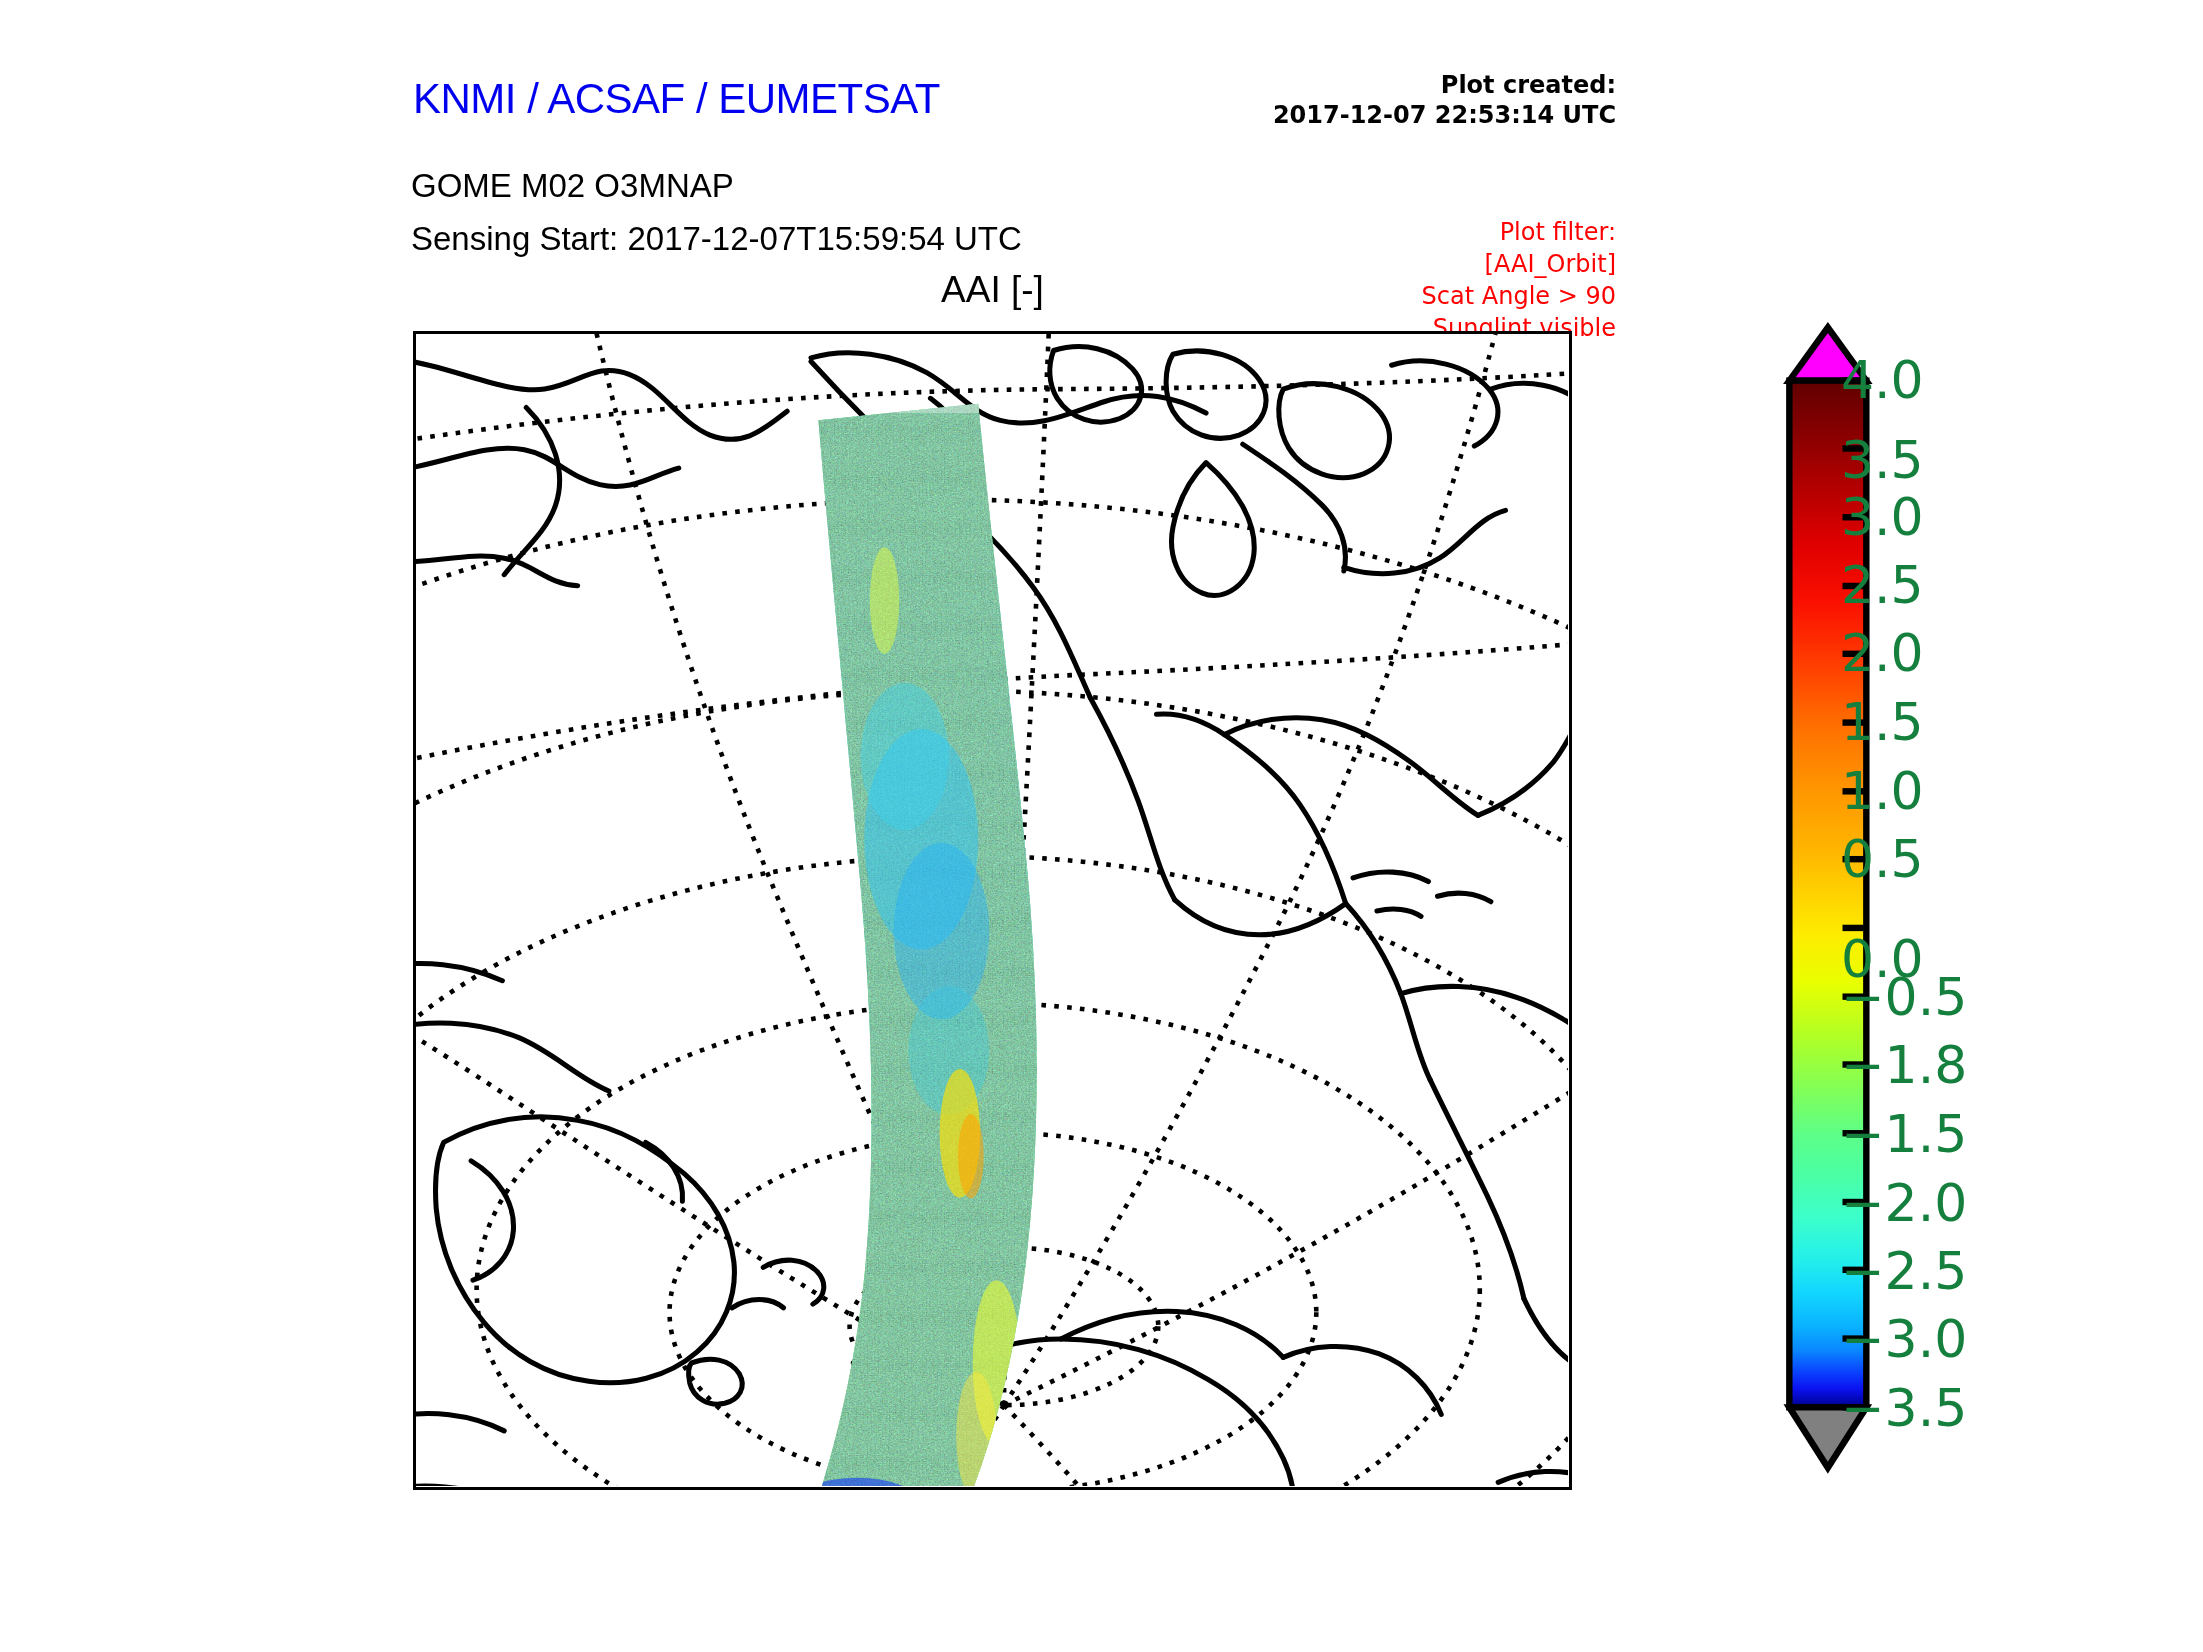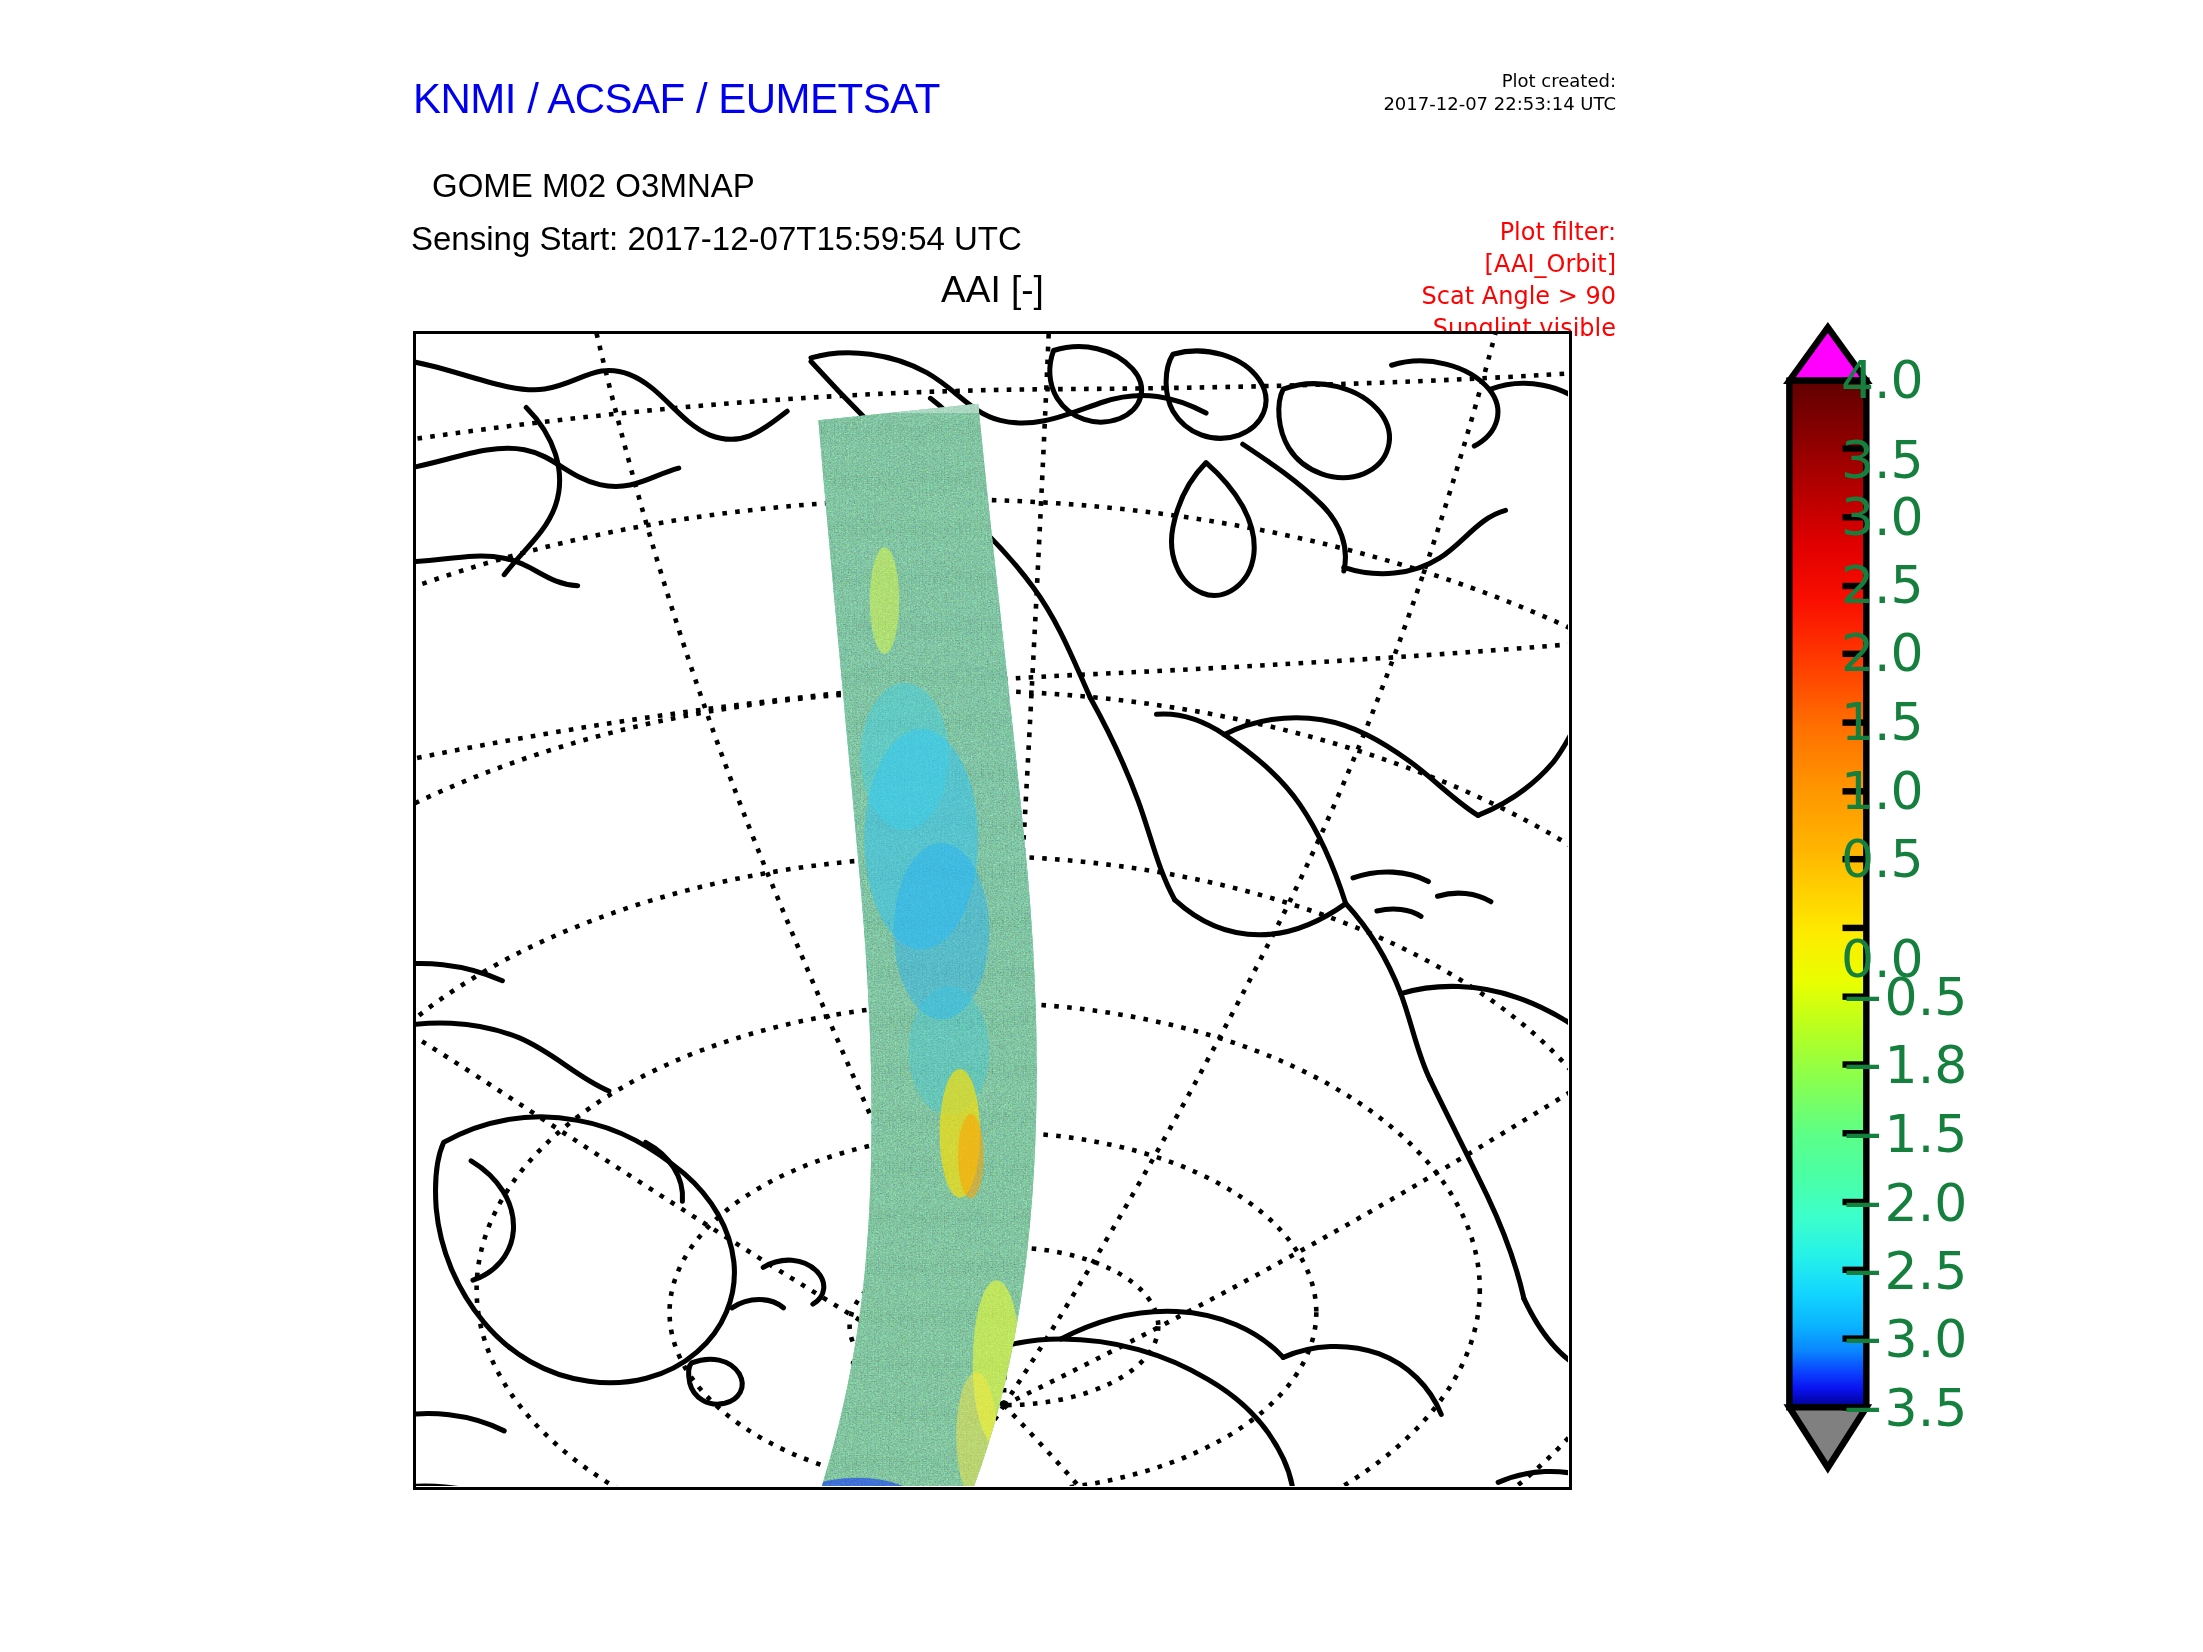--- a/index.html
+++ b/index.html
@@ -32,29 +32,30 @@
     color: #0000ee;
     font-family: "Liberation Sans", sans-serif;
     white-space: nowrap;
     letter-spacing: -0.5px;
   }
   .hdr-created-wrap {
     position: absolute;
     right: 624px;
     top: 70px;
     text-align: right;
-    font-size: 18px;
+    font-size: 24px;
     color: #000000;
     font-family: "DejaVu Sans", sans-serif;
     line-height: 1.25;
     white-space: nowrap;
+    font-weight: bold;
   }
   .hdr-product {
     position: absolute;
-    left: 432px;
+    left: 411px;
     top: 167px;
     font-size: 33px;
     color: #000000;
     font-family: "Liberation Sans", sans-serif;
     white-space: nowrap;
   }
   .hdr-sensing {
     position: absolute;
     left: 411px;
     top: 220px;

